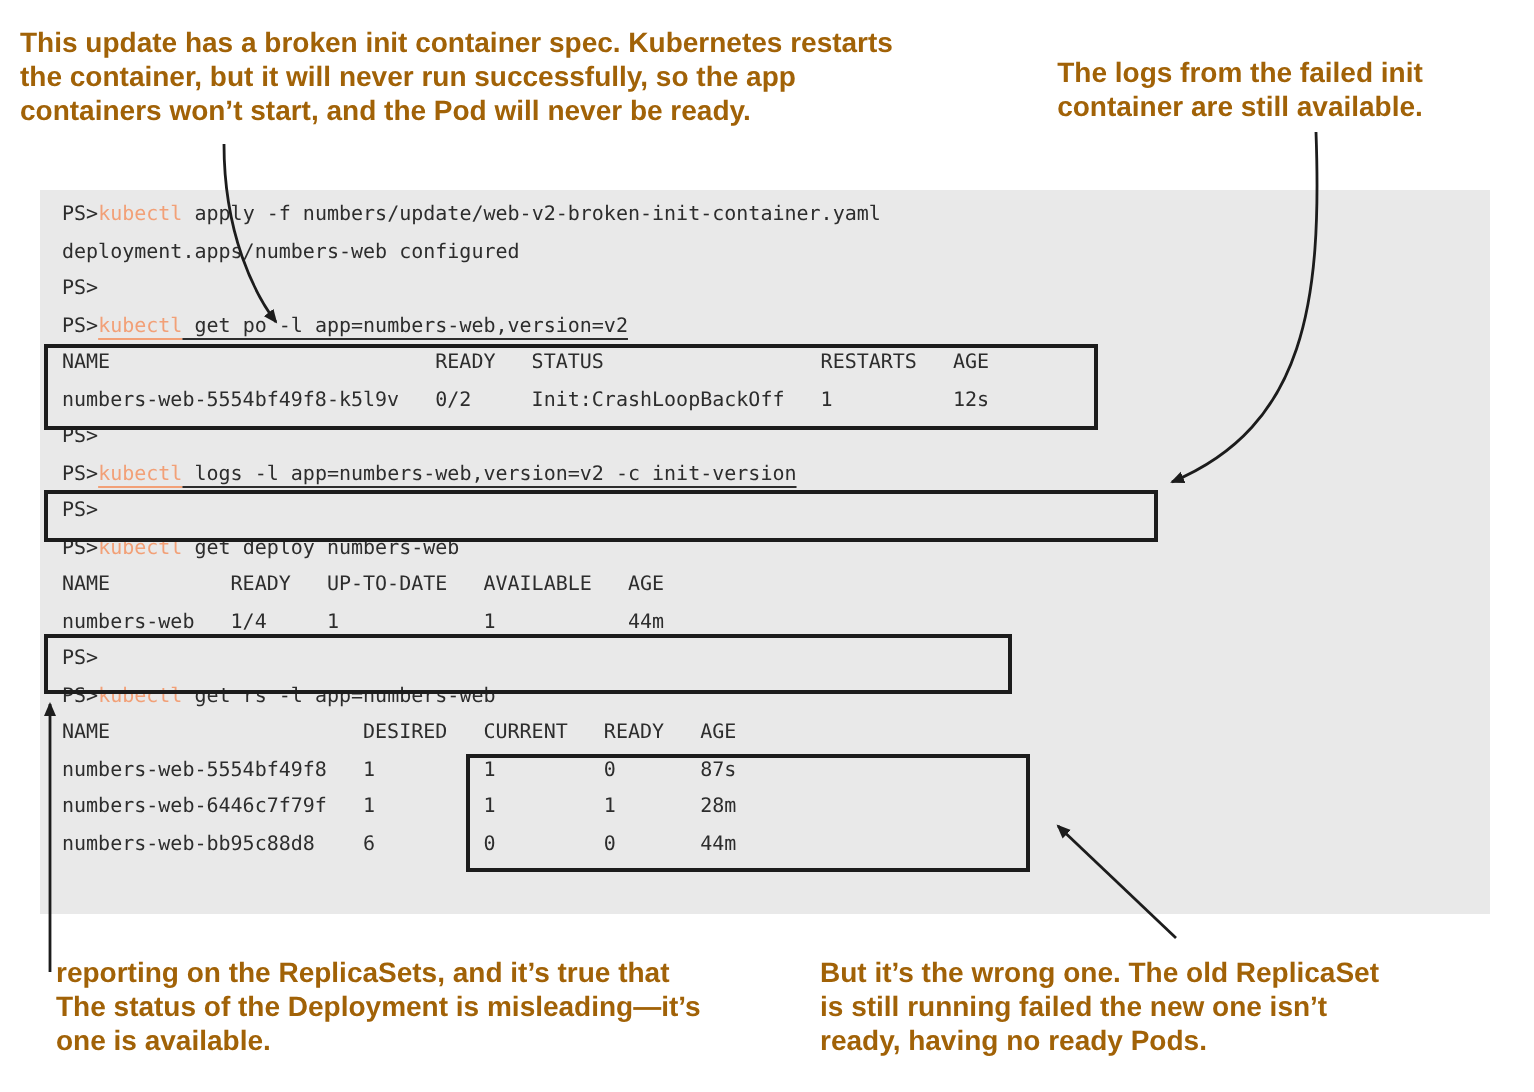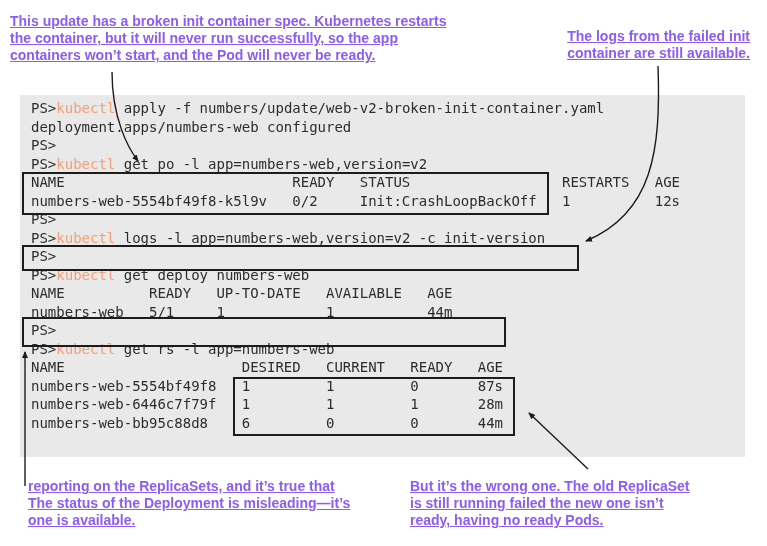--- a/index.html
+++ b/index.html
@@ -2,29 +2,29 @@
 <html><head>
 <meta charset="utf-8">
 <style>
   html,body{margin:0;padding:0;background:#ffffff;}
   #stage{
     position:relative;width:767px;height:546px;background:#ffffff;overflow:hidden;
     font-family:"Liberation Sans",sans-serif;
   }
   .annot{
     position:absolute;font-weight:bold;font-size:14px;line-height:17px;
-    color:#8b5cf6;letter-spacing:0;text-decoration:underline;
+    color:#a16207;letter-spacing:0;
   }
   .annot div{white-space:pre;}
-  .annot.center div{text-align:right;}
+  .annot.center div{text-align:center;}
   #terminal{
     position:absolute;left:20px;top:95px;width:725px;height:362px;
     background:#e9e9e9;
     font-family:"DejaVu Sans Mono","Liberation Mono",monospace;
-    font-size:14px;line-height:18.5px;color:#2d2d2d;
+    font-size:10px;line-height:18.5px;color:#2d2d2d;
     padding:4px 0 0 11px;box-sizing:border-box;
   }
   .tline{white-space:pre;height:18.5px;}
   .kub{color:#f2a077;}
   .u{text-decoration:underline;text-underline-offset:3px;}
   .callbox{position:absolute;border:2px solid #1c1c1c;background:transparent;pointer-events:none;}
   #arrows{position:absolute;left:0;top:0;width:767px;height:546px;pointer-events:none;}
 </style>
 </head>
 <body>
@@ -36,21 +36,21 @@
     <div class="tline"><span>deployment.apps/numbers-web configured</span></div>
     <div class="tline"><span>PS&gt;</span></div>
     <div class="tline"><span>PS&gt;</span><span class="kub u">kubectl</span><span class="u"> get po -l app=numbers-web,version=v2</span></div>
     <div class="tline"><span>NAME                           READY   STATUS                  RESTARTS   AGE</span></div>
     <div class="tline"><span>numbers-web-5554bf49f8-k5l9v   0/2     Init:CrashLoopBackOff   1          12s</span></div>
     <div class="tline"><span>PS&gt;</span></div>
     <div class="tline"><span>PS&gt;</span><span class="kub u">kubectl</span><span class="u"> logs -l app=numbers-web,version=v2 -c init-version</span></div>
     <div class="tline"><span>PS&gt;</span></div>
     <div class="tline"><span>PS&gt;</span><span class="kub">kubectl</span><span> get deploy numbers-web</span></div>
     <div class="tline"><span>NAME          READY   UP-TO-DATE   AVAILABLE   AGE</span></div>
-    <div class="tline"><span>numbers-web   5/1     1            1           44m</span></div>
+    <div class="tline"><span>numbers-web   1/4     1            1           44m</span></div>
     <div class="tline"><span>PS&gt;</span></div>
     <div class="tline"><span>PS&gt;</span><span class="kub">kubectl</span><span> get rs -l app=numbers-web</span></div>
     <div class="tline"><span>NAME                     DESIRED   CURRENT   READY   AGE</span></div>
     <div class="tline"><span>numbers-web-5554bf49f8   1         1         0       87s</span></div>
     <div class="tline"><span>numbers-web-6446c7f79f   1         1         1       28m</span></div>
     <div class="tline"><span>numbers-web-bb95c88d8    6         0         0       44m</span></div>
   </div>
 
   <div class="callbox" style="left:22px;top:172px;width:523px;height:39px;"></div>
   <div class="callbox" style="left:22px;top:245px;width:553px;height:22px;"></div>

